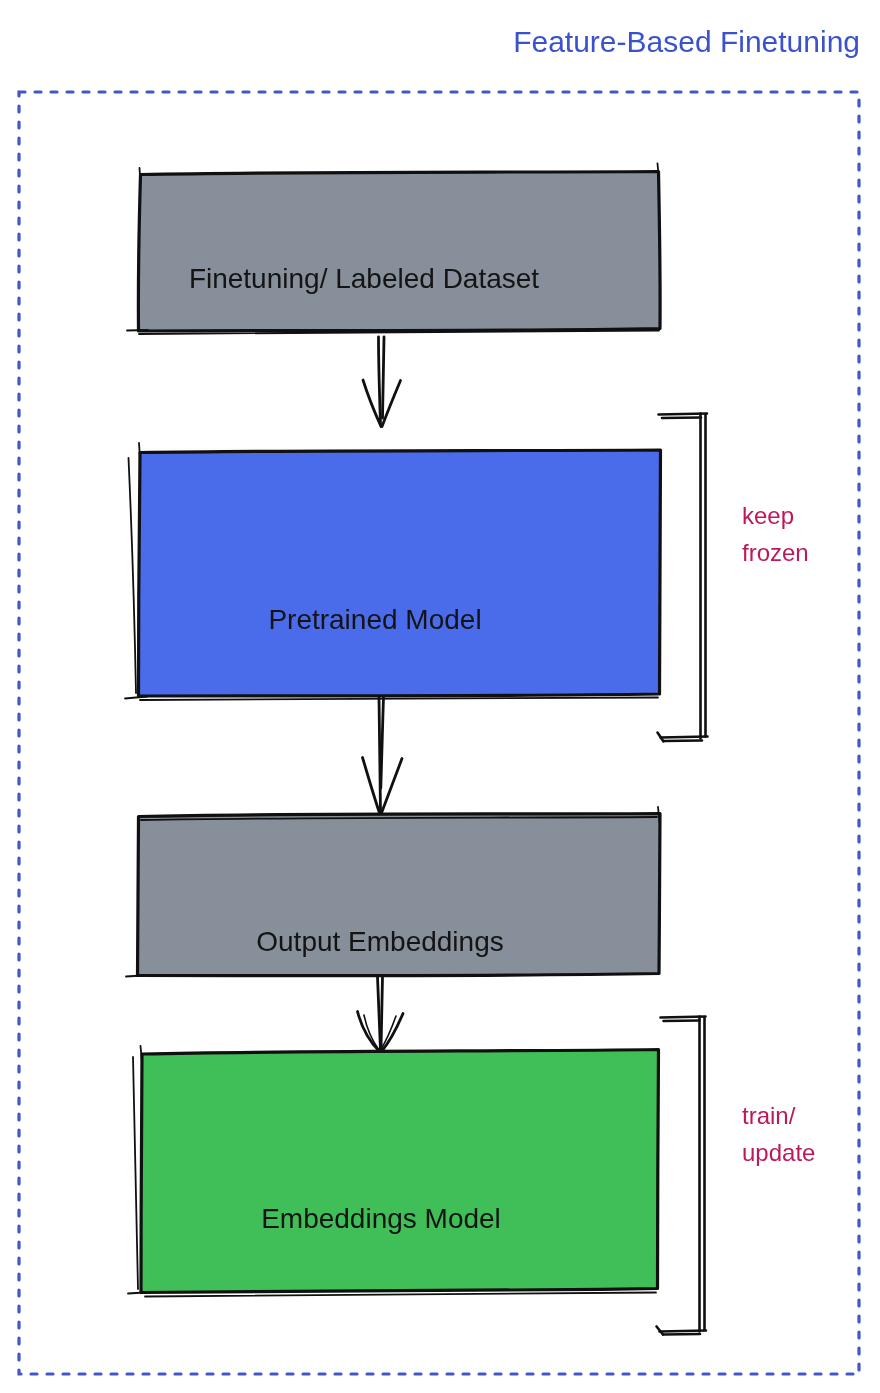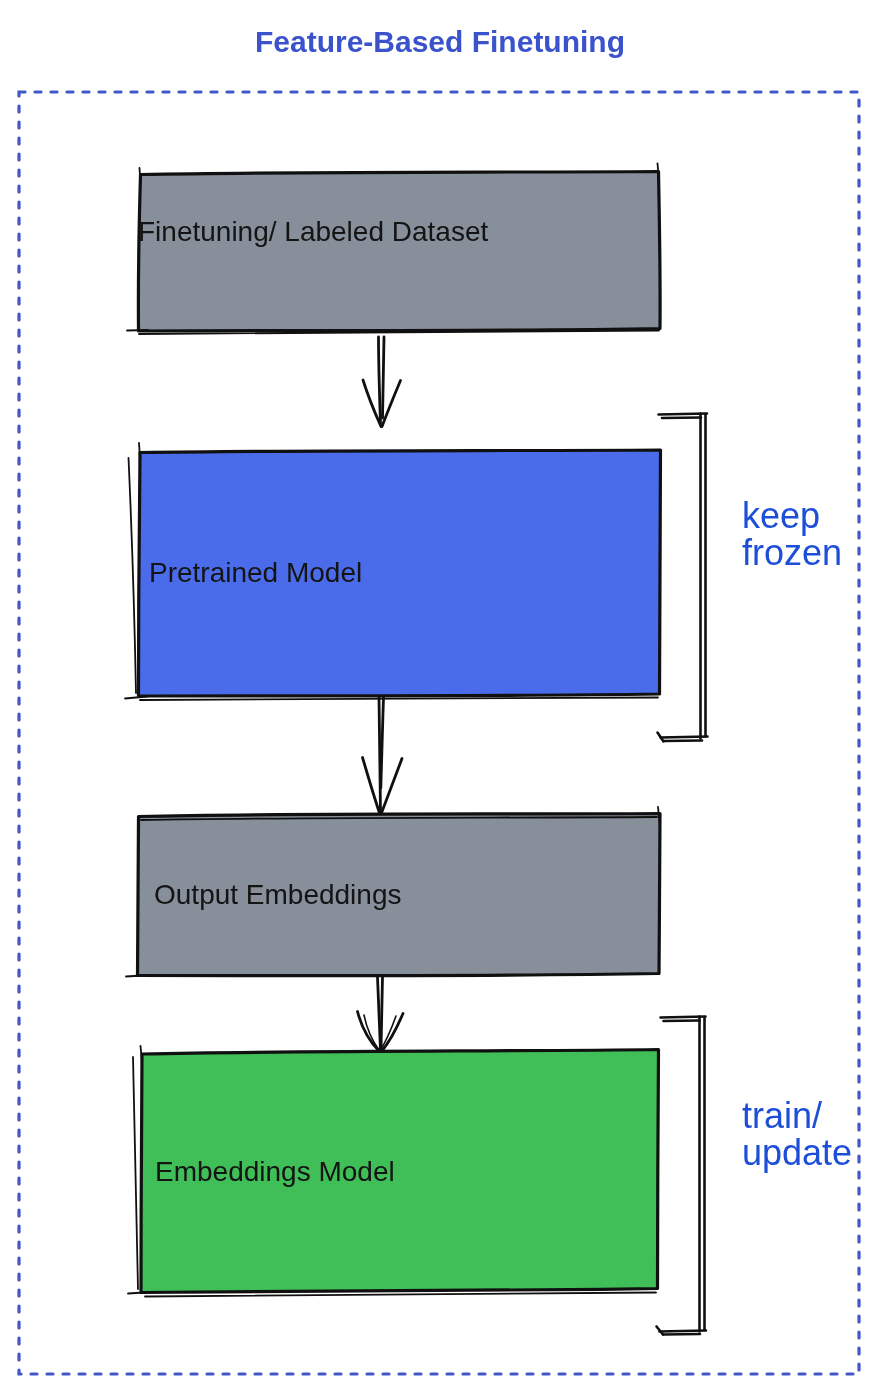--- a/index.html
+++ b/index.html
@@ -3,35 +3,35 @@
 <meta charset="utf-8">
 <style>
   html,body{margin:0;padding:0}
   body{
     width:880px;height:1393px;position:relative;overflow:hidden;
     background:#ffffff;
     font-family:"Liberation Sans",sans-serif;
   }
   .title{
     position:absolute;left:20px;top:25px;width:840px;
-    text-align:center;font-size:30px;color:#3a53cd;font-weight:bold;
+    text-align:right;font-size:30px;color:#3a53cd;
   }
   svg.diagram{position:absolute;left:0;top:0}
   .boxfill{stroke:#101010;stroke-width:3.2;stroke-linejoin:round}
   .sketch{fill:none;stroke:#101010;stroke-width:1.8;stroke-linecap:round}
   .arrow{fill:none;stroke:#101010;stroke-width:2.8;stroke-linecap:round}
   .arrow-thin{fill:none;stroke:#101010;stroke-width:1.6;stroke-linecap:round}
   .bracket{fill:none;stroke:#101010;stroke-width:2.6;stroke-linecap:round}
   .frame{fill:none;stroke-width:3.2;stroke-linecap:round;stroke-dasharray:6 10}
   .node-label{
     position:absolute;font-size:28px;color:#141414;
-    line-height:38px;
+    text-align:center;line-height:38px;margin-top:47px;
   }
   .side-label{
-    position:absolute;font-size:36px;color:#1d4ed8;
+    position:absolute;font-size:24px;color:#be185d;
     line-height:37px;white-space:pre-line;
   }
 </style>
 </head>
 <body>
 
 <div class="title">Feature-Based Finetuning</div>
 
 <svg class="diagram" width="880" height="1393" viewBox="0 0 880 1393">
 

